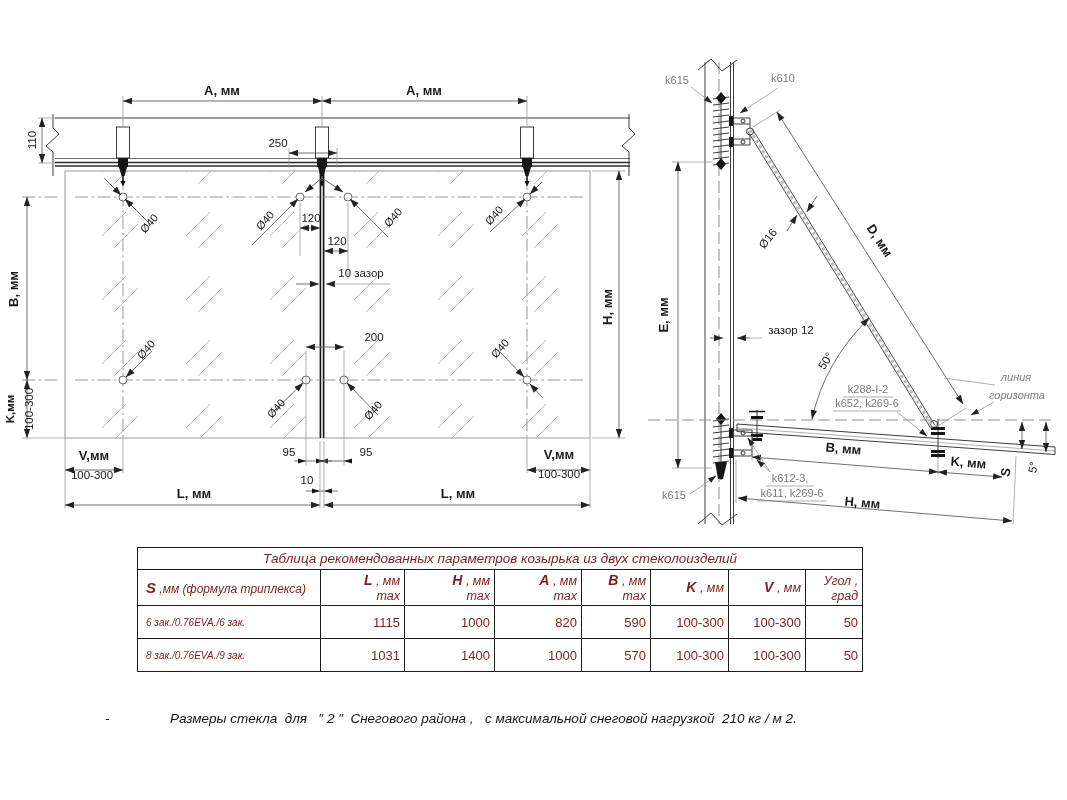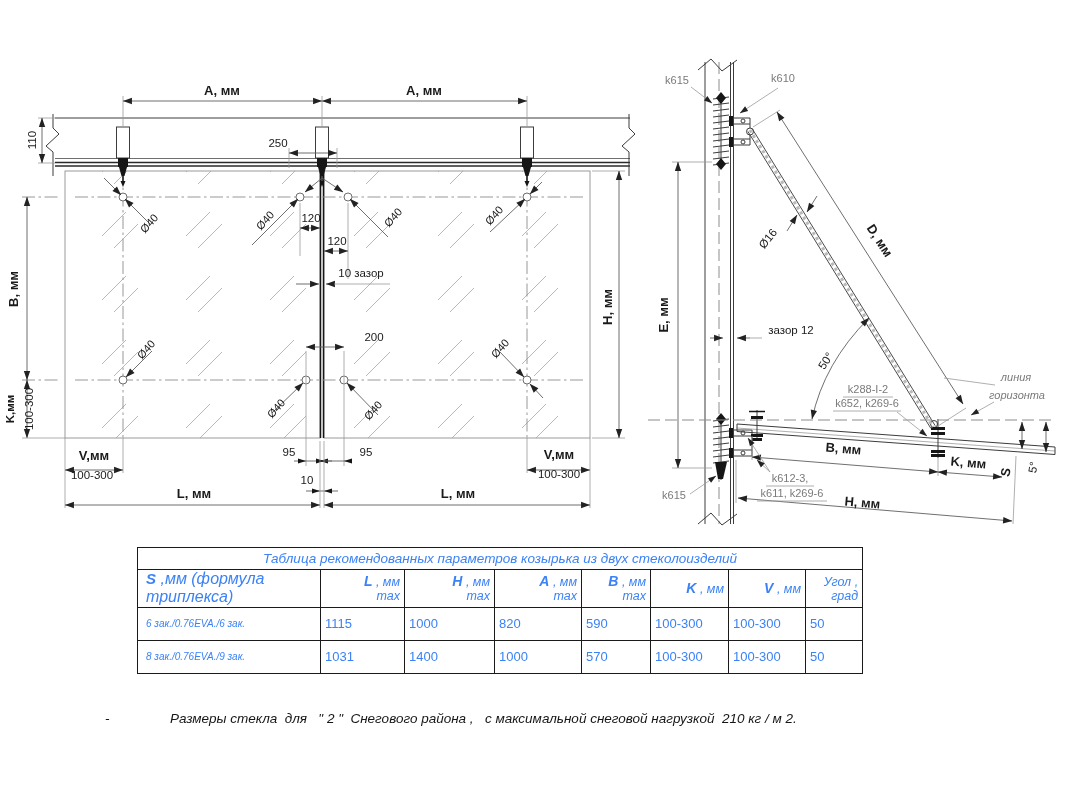--- a/index.html
+++ b/index.html
@@ -17,30 +17,30 @@
   .dd{stroke:#8c8c8c;stroke-width:0.9;stroke-dasharray:13 3.5 2.5 3.5;fill:none;}
   .dash{stroke:#8c8c8c;stroke-width:1;stroke-dasharray:12 5;fill:none;}
   .glassbox{stroke:#9a9a9a;stroke-width:1;}
   .heavy{stroke:#161616;stroke-width:1.5;fill:none;}
   .blk{fill:#161616;stroke:none;}
   .rodline{stroke:#4a4a4a;stroke-width:1;fill:none;}
   .rodfill{stroke:#b9b9b9;stroke-width:3;stroke-dasharray:3 3;fill:none;}
 
   
   .ptable{position:absolute;left:137px;top:547px;width:725px;border-collapse:collapse;
-          table-layout:fixed;color:#3b82f6;}
+          table-layout:fixed;color:#7f1d1d;}
   .ptable td{border:1px solid #1a1a1a;padding:0 4px;overflow:hidden;}
   .ptable .title-cell{height:21px;text-align:center;font-style:italic;font-size:13.5px;}
   .ptable .hdr{height:35px;text-align:right;font-style:italic;font-size:12.5px;line-height:1.15;}
   .ptable .hdr .sym{font-weight:bold;font-size:14px;}
   .ptable .scell{text-align:left;padding-left:8px;font-style:italic;}
   .ptable .scell .sym{font-weight:bold;font-size:15px;}
-  .ptable .scell .rest{font-size:16px;}
+  .ptable .scell .rest{font-size:12px;}
   .ptable .frm{height:32px;text-align:left;padding-left:8px;font-style:italic;font-size:10px;}
-  .ptable .val{text-align:left;font-size:13px;}
+  .ptable .val{text-align:right;font-size:13px;}
   
   .footnote{position:absolute;left:105px;top:711px;font-style:italic;font-size:13.5px;
             color:#161616;white-space:pre;}
   .footnote .fdash{display:inline-block;width:65px;}
 </style>
 </head>
 <body>
 
 <div id="page">
 

